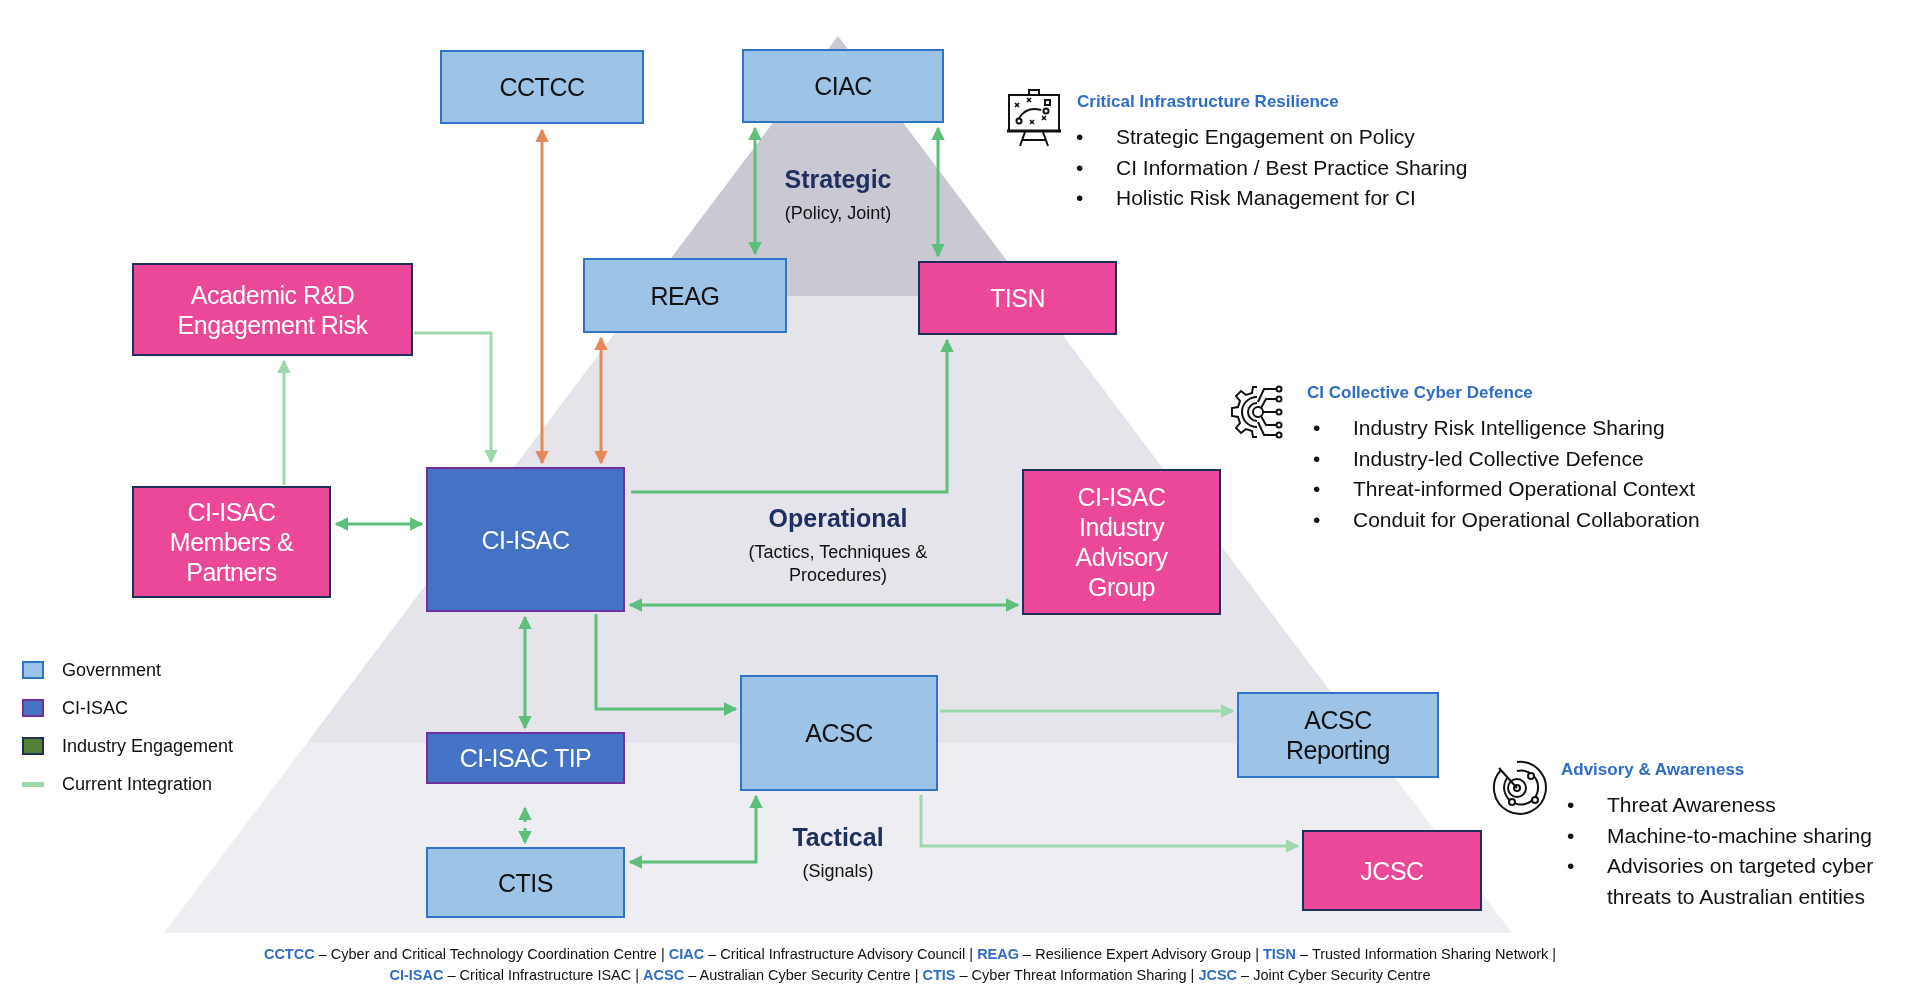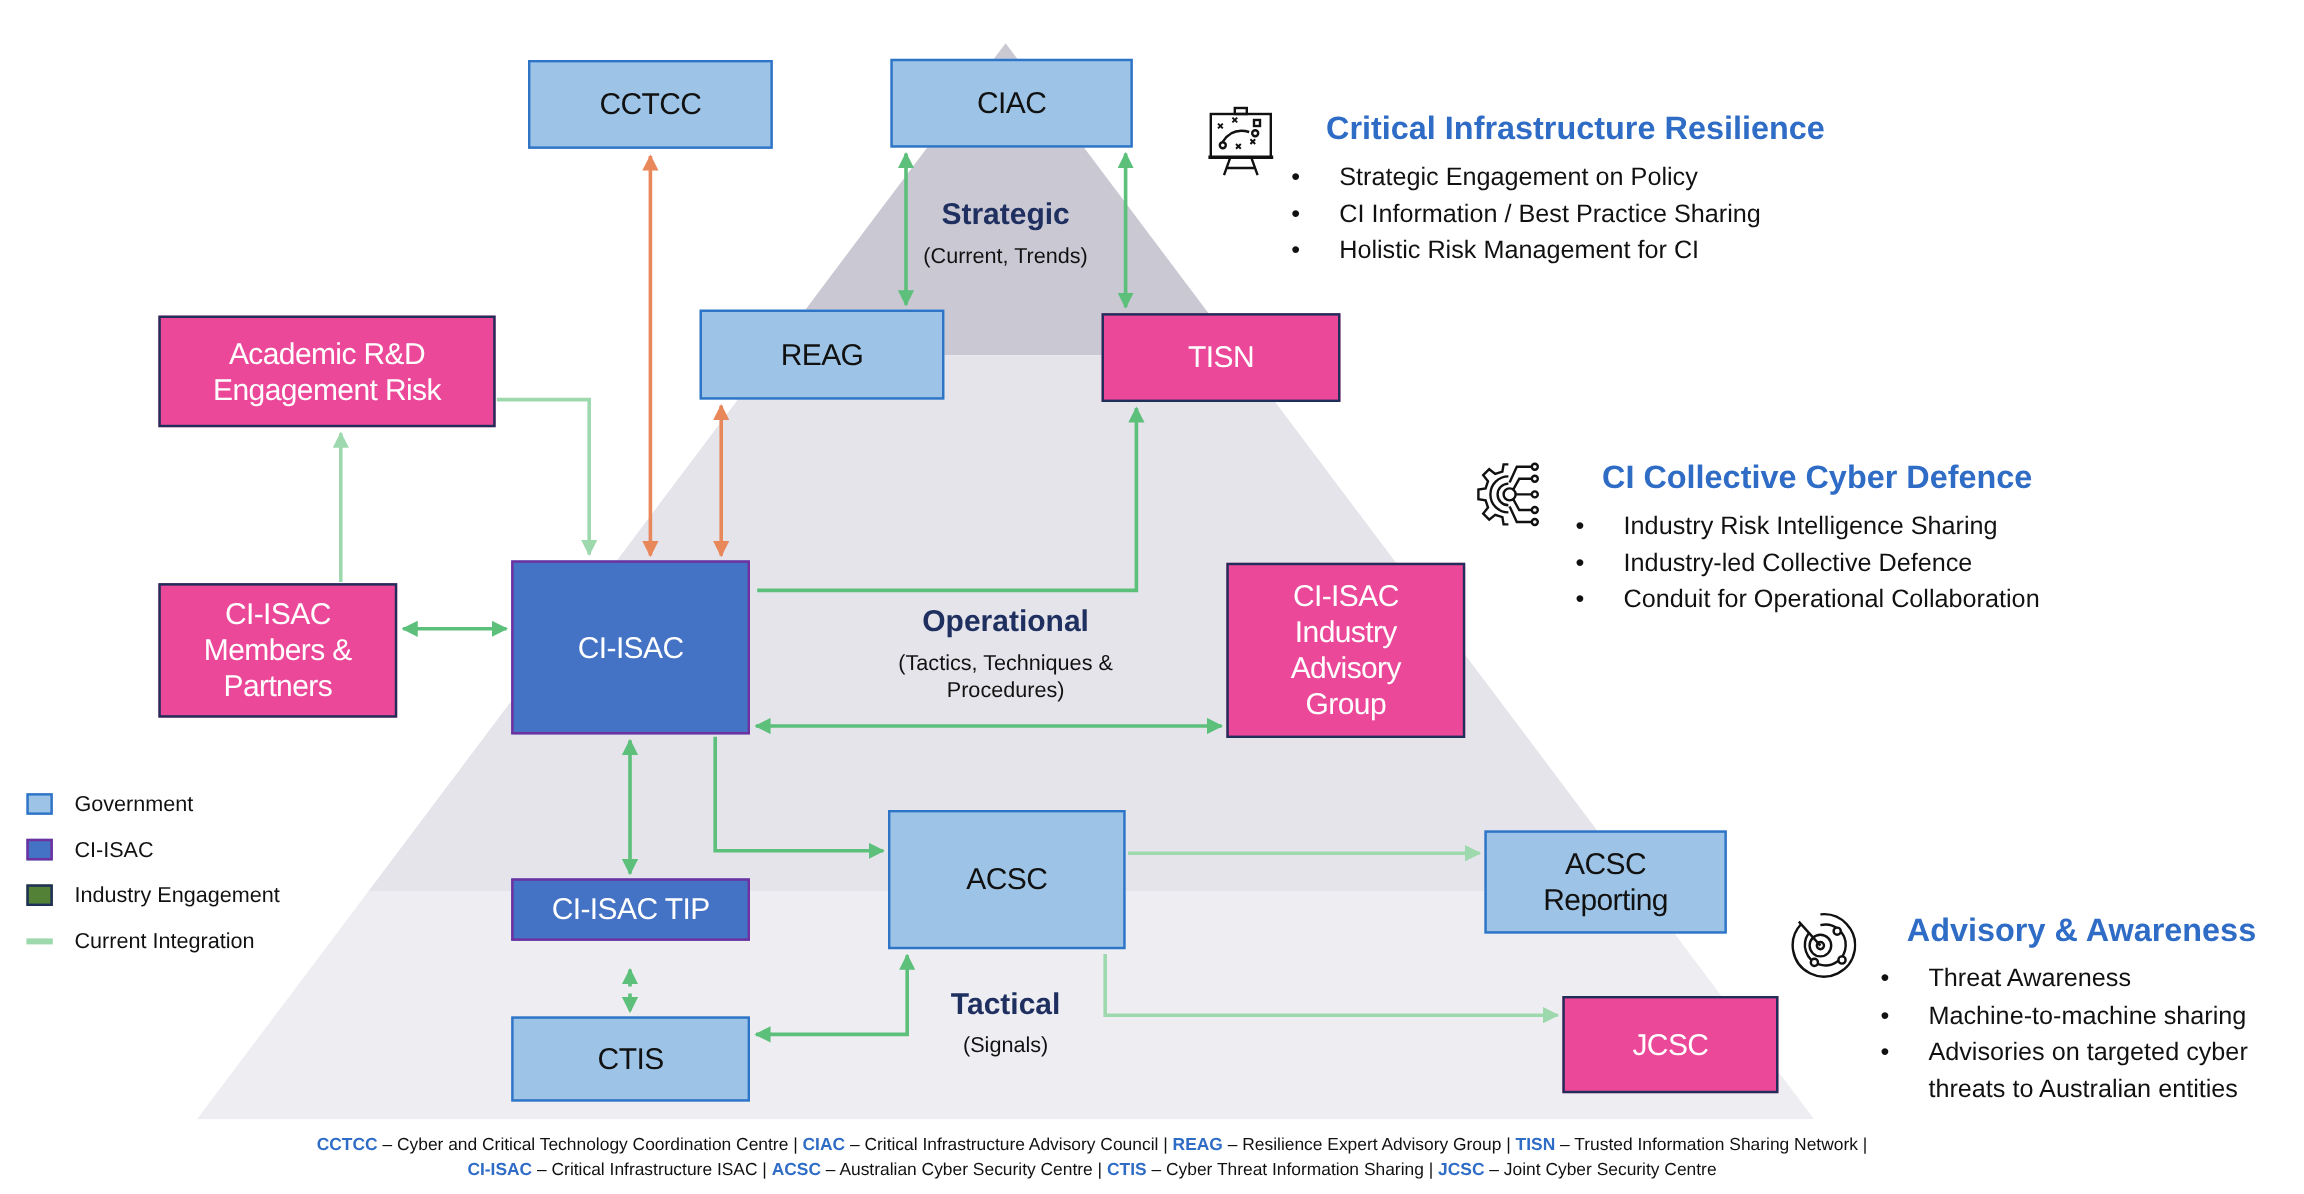--- a/index.html
+++ b/index.html
@@ -8,21 +8,21 @@
   #diagram { position:absolute; left:0; top:0; }
   .box { position:absolute; display:flex; align-items:center; justify-content:center;
          text-align:center; box-sizing:border-box; font-size:25px; line-height:1.2; letter-spacing:-0.5px; }
   .gov { background:#9dc3e6; border:2px solid #2e75c7; color:#111; }
   .isac { background:#4472c4; border:2px solid #7030a0; color:#fff; }
   .ind { background:#ec4899; border:2px solid #1f2f5a; color:#fff; }
   .layer { position:absolute; text-align:center; color:#1f3060; }
   .layer .t { font-weight:bold; font-size:25px; }
   .layer .s { font-size:18px; color:#111; margin-top:8px; line-height:1.3; }
   .panel { position:absolute; }
-  .panel .ph { color:#2f6cc6; font-weight:bold; font-size:27px; margin-bottom:10px;margin-left:28px; }
+  .panel .ph { color:#2f6cc6; font-weight:bold; font-size:17px; margin-bottom:10px; }
   .panel ul { margin:0; padding:0; list-style:none; }
   .panel li { position:relative; font-size:21px; color:#111; padding-left:40px; line-height:30.5px; }
   .panel li::before { content:"\2022"; position:absolute; left:0; }
   .picon { position:absolute; }
   .legend { position:absolute; left:22px; top:651px; }
   .legend .row { display:flex; align-items:center; height:38px; font-size:18px; color:#111; }
   .legend .sw { width:22px; height:18px; box-sizing:border-box; margin-right:18px; }
   .legend .ln { width:22px; height:5px; margin-right:18px; }
   .footer { position:absolute; left:260px; top:944px; width:1300px; text-align:center;
             font-size:14.5px; color:#111; line-height:21px; }
@@ -65,21 +65,21 @@
   <polyline points="596,614 596,709 736,709" fill="none" stroke="#5cbf7a" stroke-width="3" marker-end="url(#mG)"></polyline>
   <line x1="525" y1="617" x2="525" y2="728" stroke="#5cbf7a" stroke-width="3" marker-start="url(#mG)" marker-end="url(#mG)"></line>
   <line x1="525" y1="808" x2="525" y2="843" stroke="#5cbf7a" stroke-width="3" marker-start="url(#mG)" marker-end="url(#mG)" stroke-dasharray="14 6"></line>
   <polyline points="756,796 756,862 630,862" fill="none" stroke="#5cbf7a" stroke-width="3" marker-start="url(#mG)" marker-end="url(#mG)"></polyline>
   <line x1="940" y1="711" x2="1233" y2="711" stroke="#9ed9ad" stroke-width="3" marker-end="url(#mL)"></line>
   <polyline points="921,795 921,846 1298,846" fill="none" stroke="#9ed9ad" stroke-width="3" marker-end="url(#mL)"></polyline>
 </svg>
 
 <div class="layer" style="left:738px; top:165px; width:200px;">
   <div class="t">Strategic</div>
-  <div class="s">(Current, Trends)</div>
+  <div class="s">(Policy, Joint)</div>
 </div>
 <div class="layer" style="left:713px; top:504px; width:250px;">
   <div class="t">Operational</div>
   <div class="s">
     <div>(Tactics, Techniques &amp;</div>
     <div>Procedures)</div>
   </div>
 </div>
 <div class="layer" style="left:738px; top:823px; width:200px;">
   <div class="t">Tactical</div>
@@ -169,20 +169,21 @@
       <circle cx="51" cy="29" r="2.5"></circle>
       <circle cx="51" cy="42" r="2.5"></circle>
       <circle cx="51" cy="52" r="2.5"></circle>
   </g>
 </svg>
 <div class="panel" style="left:1307px; top:383px;">
   <div class="ph">CI Collective Cyber Defence</div>
   <ul style="margin-left:6px;">
     <li>Industry Risk Intelligence Sharing</li>
     <li>Industry-led Collective Defence</li>
+    <li>Threat-informed Operational Context</li>
     <li>Conduit for Operational Collaboration</li>
   </ul>
 </div>
 
 <svg class="picon" style="left:1487px; top:758px;" width="60" height="60" viewBox="0 0 60 60">
   <g fill="none" stroke="#111" stroke-width="2">
     <path d="M14 12 A26 26 0 1 0 30 4"></path>
     <path d="M20 20 A17 17 0 1 0 30 13"></path>
     <circle cx="30" cy="30" r="9"></circle>
     <circle cx="30" cy="30" r="3"></circle>

